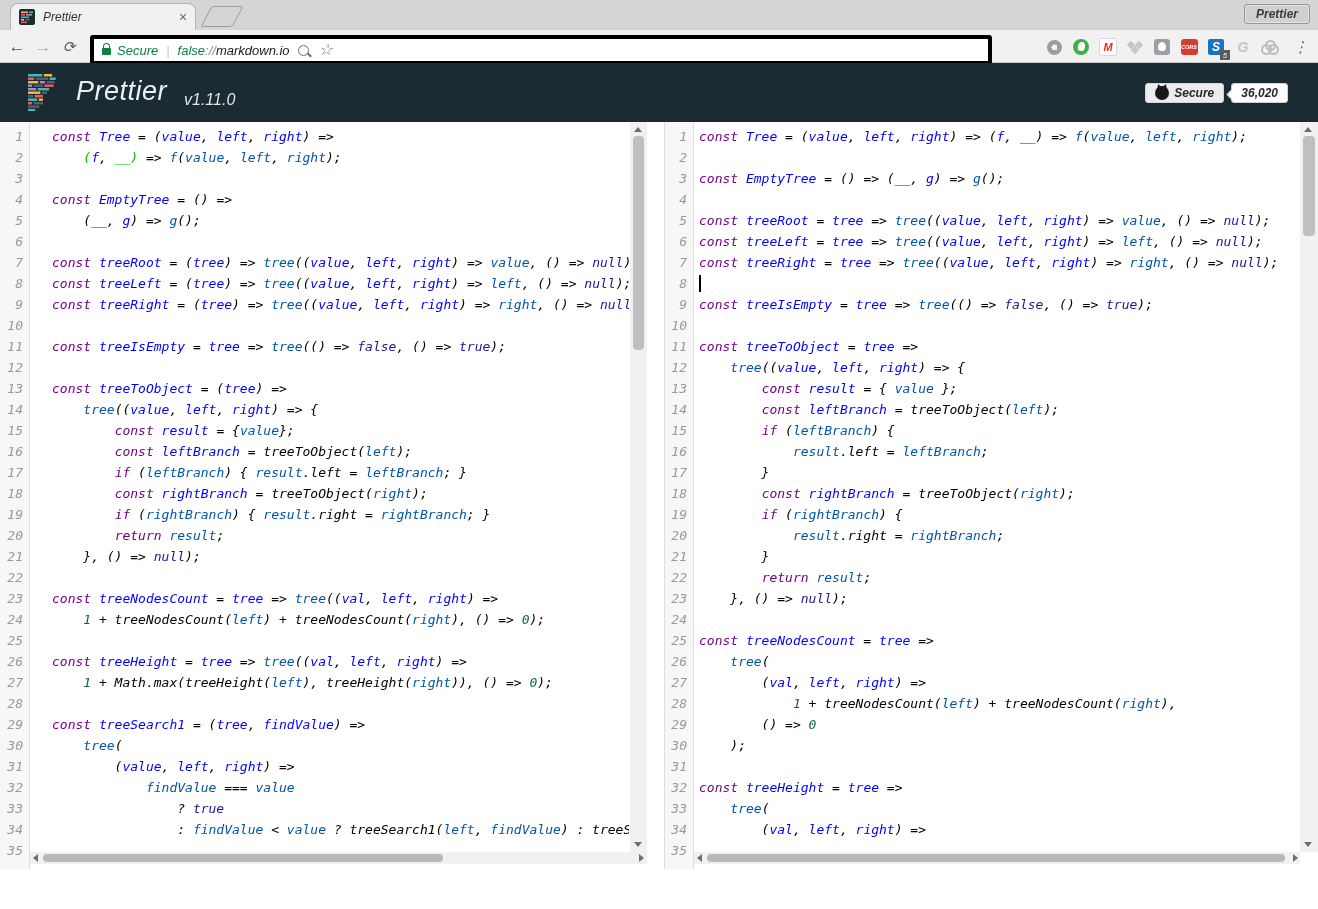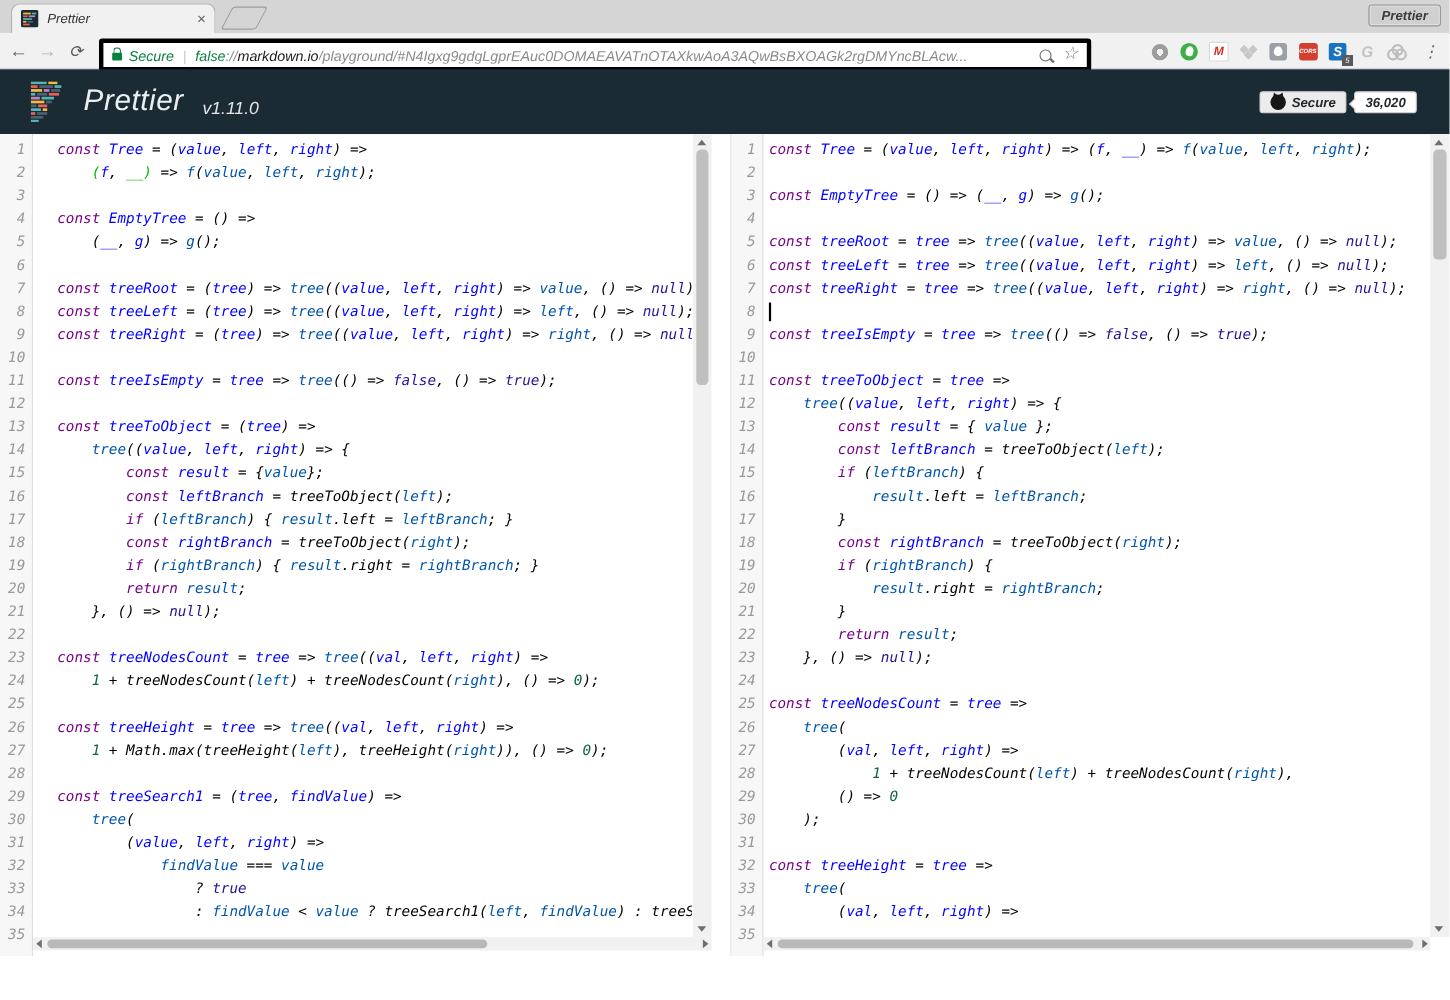--- a/index.html
+++ b/index.html
@@ -142,21 +142,20 @@
     <div class="navbtn" style="left:56px;font-size:15px;">⟳</div>
   </div>
 
   <div class="urlbar">
     <span class="lock"></span>
     <span class="secure">Secure</span>
     <span class="url-sep">|</span>
     <span class="url-scheme">false</span>
       <span class="url-dim">://</span>
       <span class="url-domain">markdown.io</span>
-      <span class="url-path">/playground/#N4Igxg9gdgLgprEAuc0DOMAEAVATnOTAXkwAoA3AQwBsBXOAGk2rgDMYncBLAcw...</span>
     <span class="urlbar-icons">
       <span class="zoom-glass"></span>
       <span class="star">☆</span>
     </span>
   </div>
 
   <div class="extensions">
     <span class="ext">
         <span class="ext-gear"></span>
       </span>

